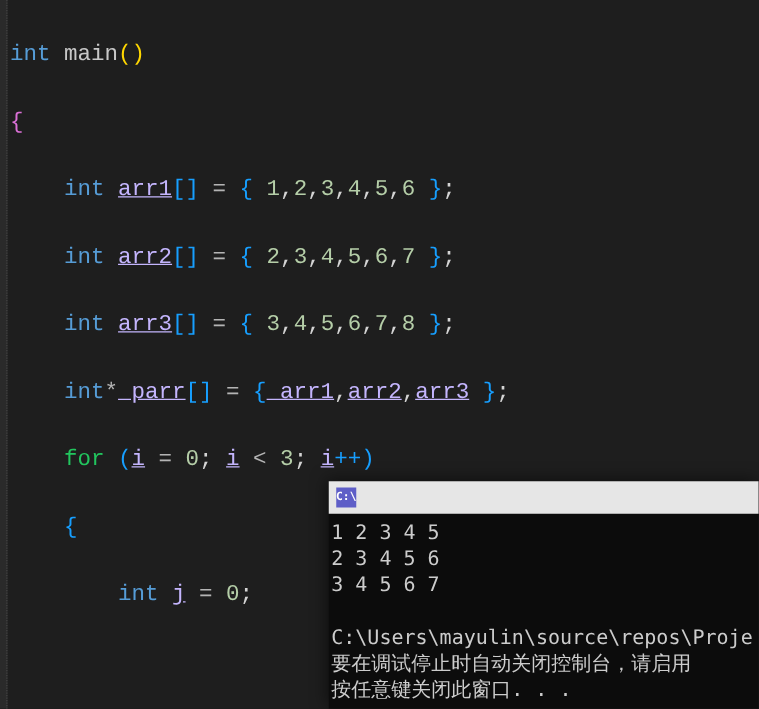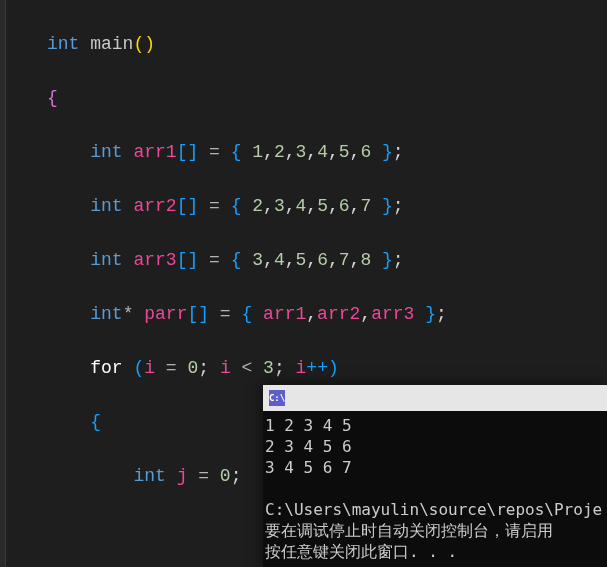--- a/index.html
+++ b/index.html
@@ -20,24 +20,24 @@
   }
   .gutter {
     position: absolute;
     left: 0;
     top: 0;
     width: 6px;
     height: 100%;
     background: #2a2a2a;
     border-right: 1px dotted #444;
   }
-  .line { height: 27px; display:block; position:relative;margin-left:39px; }
+  .line { height: 27px; display:block; position:relative; }
   .kw-type { color: #569cd6; }
-  .kw-ctrl { color: #ffffff; }
-  .var    { color: #ec4899; }
+  .kw-ctrl { color: #22c55e; }
+  .var    { color: #c4b5fd; text-decoration: underline; }
   .func-main { color: #c8c8c8; }
   .punct  { color: #d4d4d4; }
   .op     { color: #b4b4b4; }
   .num    { color: #b5cea8; }
   .brace  { color: #da70d6; }
   .brace2 { color: #179fff; }
   .bracket{ color: #ffd700; }
 
   .console {
     position: absolute;

